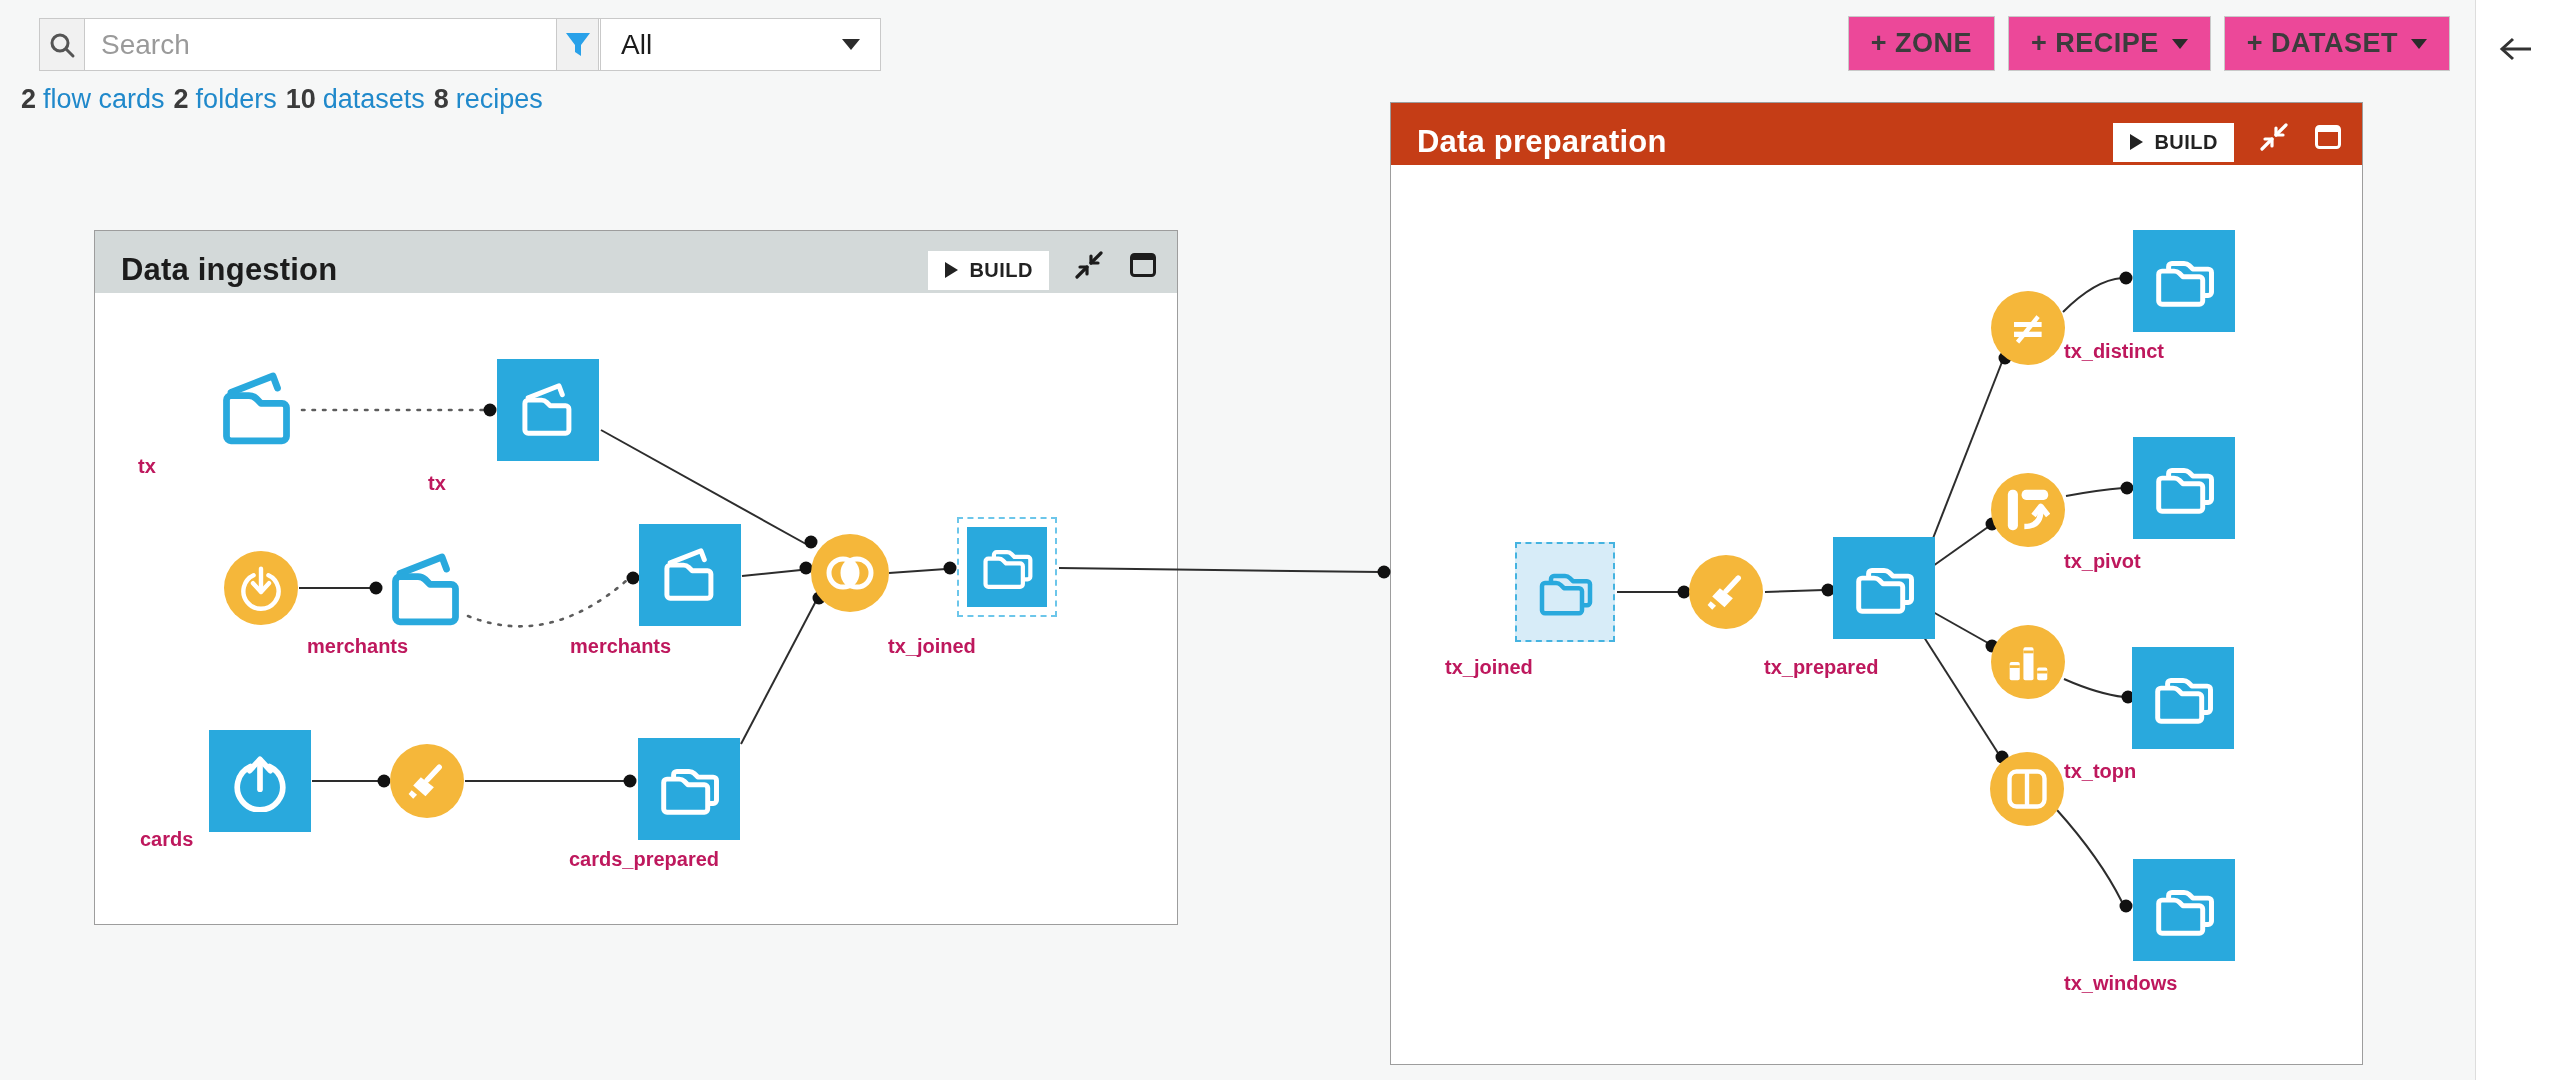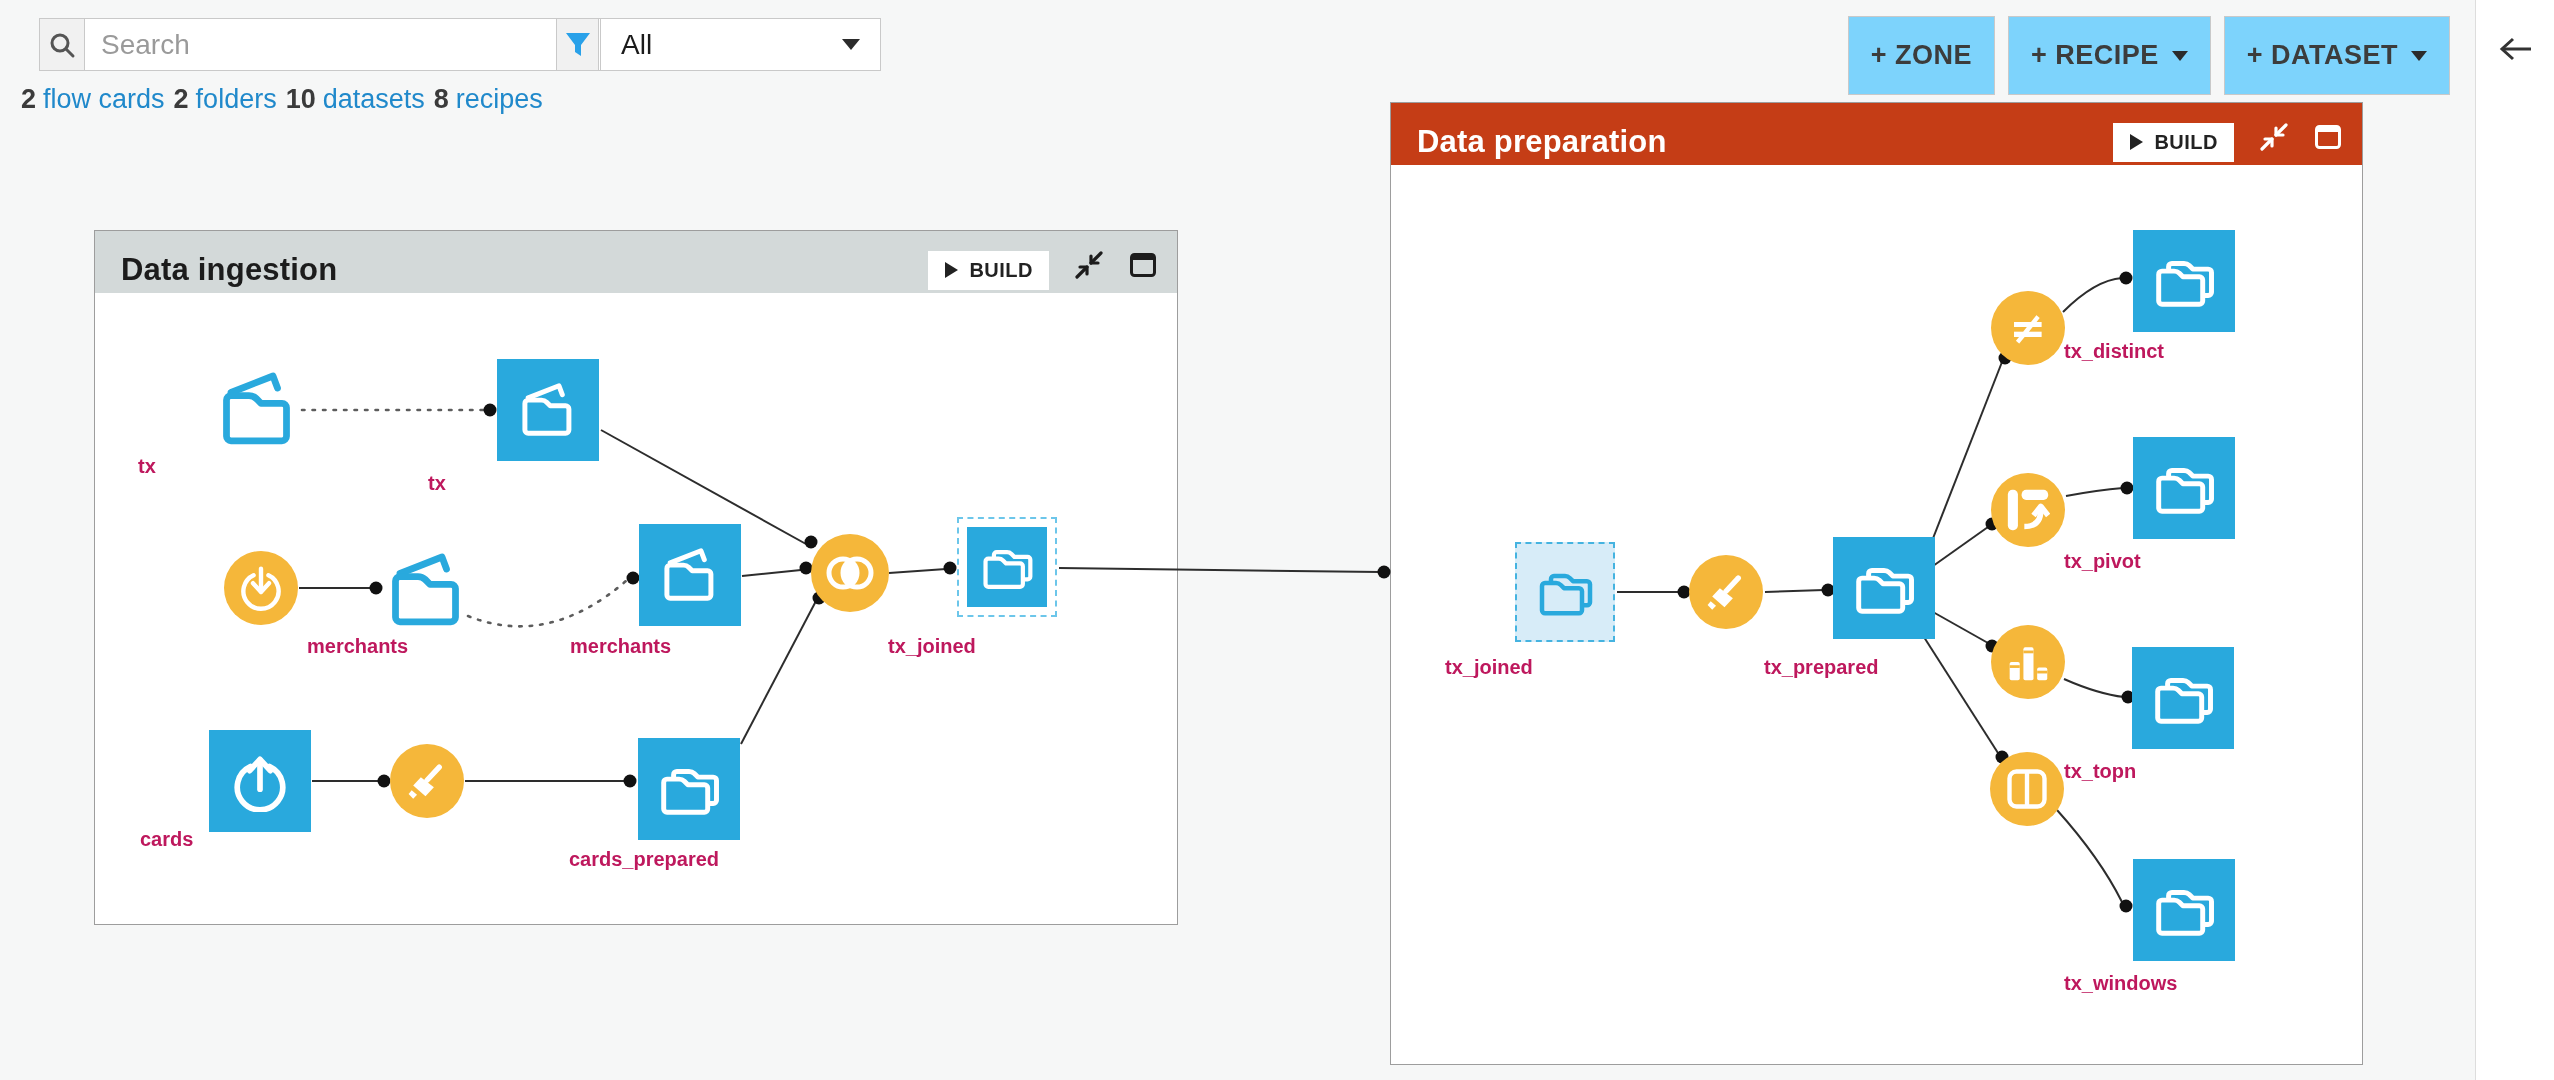--- a/index.html
+++ b/index.html
@@ -24,22 +24,22 @@
     box-sizing:border-box;display:flex;align-items:center;padding:0 20px;font-size:28px;color:#1b1b1b;cursor:pointer;}
   .all-select .caret{margin-left:auto;}
   .caret{width:0;height:0;border-left:9px solid transparent;border-right:9px solid transparent;
     border-top:11px solid #2b2b2b;}
 
   .summary{left:21px;top:84px;font-size:27px;white-space:nowrap;}
   .summary b{color:#3b3b3b;font-weight:700;margin-right:7px;}
   .summary a{color:#2089cb;text-decoration:none;font-weight:500;margin-right:9px;cursor:pointer;}
 
   .actions{top:16px;right:104px;display:flex;gap:13px;}
-  .action-btn{height:53px;background:#7dd3fc;border:1px solid #c9c9c9;display:flex;align-items:center;
-    gap:13px;padding:12px 22px;font-size:27px;font-weight:700;color:#3c3c3c;letter-spacing:.5px;cursor:pointer;}
+  .action-btn{height:53px;background:#ec4899;border:1px solid #c9c9c9;display:flex;align-items:center;
+    gap:13px;padding:0 22px;font-size:27px;font-weight:700;color:#3c3c3c;letter-spacing:.5px;cursor:pointer;}
   .action-btn .caret{border-top-width:10px;border-left-width:8px;border-right-width:8px;}
 
   .right-rail{right:0;top:0;width:78px;height:1080px;background:#fff;border-left:1px solid #ddd;}
   .rail-arrow{margin:32px auto 0 auto;display:block;cursor:pointer;}
 
   
   .zone{box-sizing:border-box;background:#fff;border:1px solid #9d9d9d;}
   .zone-header{height:62px;display:flex;align-items:center;padding:16px 20px 0 26px;box-sizing:border-box;}
   .zone-title{font-size:31px;font-weight:600;letter-spacing:.2px;}
   .zone-ingestion .zone-header{background:#d3d9d9;color:#1c1c1c;}

